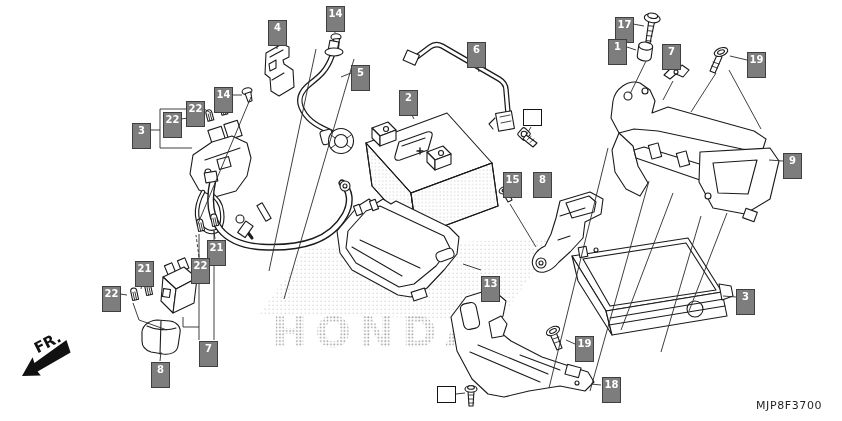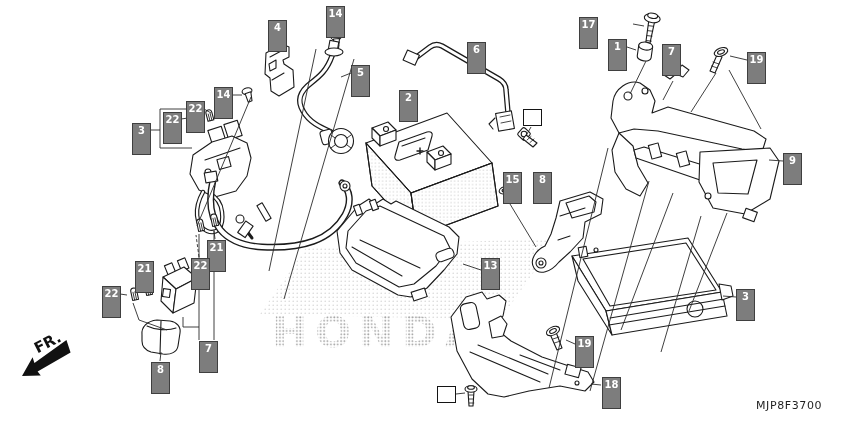--- a/index.html
+++ b/index.html
@@ -5,21 +5,21 @@
   :root{
     --label_bg:#7d7d7d; --label_border:#3f3f3f; --line:#1c1c1c; --background:#ffffff;
   }
   html,body{margin:0;padding:0;background:#e8e8e8;}
   .stage{
     position:relative;width:842px;height:421px;background:var(--background);
     overflow:hidden;font-family:"DejaVu Sans","Liberation Sans",sans-serif;
   }
   .stage svg{position:absolute;left:0;top:0;}
   .part-label{
-    position:absolute;width:19px;height:32px;box-sizing:border-box;
+    position:absolute;width:19px;height:26px;box-sizing:border-box;
     background:var(--label_bg);border:1px solid var(--label_border);
     color:#fff;font-size:10px;font-weight:bold;line-height:14px;text-align:center;
     user-select:none;
   }
   .blank-label{
     position:absolute;width:19px;height:17px;box-sizing:border-box;
     background:#fff;border:1.6px solid #141414;
   }
   .diagram-code{
     position:absolute;left:756px;top:399px;font-size:11px;color:#1f1f1f;
@@ -332,34 +332,34 @@
 
     <g transform="translate(22,376) rotate(-27)">
       <path d="M0,0 L18,-12 L17,-6 L56,-12 L54,1 L16,3 L17,8 Z" fill="#111" stroke="none"></path>
       <text x="24" y="-13" font-size="15" font-weight="bold" fill="#111">FR.</text>
     </g>
   </svg>
 
   <div class="part-label" style="left:268px;top:20px">4</div>
   <div class="part-label" style="left:326px;top:6px">14</div>
   <div class="part-label" style="left:467px;top:42px">6</div>
-  <div class="part-label" style="left:579px;top:17px">17</div>
+  <div class="part-label" style="left:615px;top:17px">17</div>
   <div class="part-label" style="left:608px;top:39px">1</div>
   <div class="part-label" style="left:662px;top:44px">7</div>
   <div class="part-label" style="left:747px;top:52px">19</div>
   <div class="part-label" style="left:351px;top:65px">5</div>
   <div class="part-label" style="left:399px;top:90px">2</div>
   <div class="part-label" style="left:214px;top:87px">14</div>
   <div class="part-label" style="left:186px;top:101px">22</div>
   <div class="part-label" style="left:163px;top:112px">22</div>
   <div class="part-label" style="left:132px;top:123px">3</div>
   <div class="part-label" style="left:783px;top:153px">9</div>
   <div class="part-label" style="left:503px;top:172px">15</div>
   <div class="part-label" style="left:533px;top:172px">8</div>
-  <div class="part-label" style="left:481px;top:258px">13</div>
+  <div class="part-label" style="left:481px;top:276px">13</div>
   <div class="part-label" style="left:736px;top:289px">3</div>
   <div class="part-label" style="left:207px;top:240px">21</div>
   <div class="part-label" style="left:191px;top:258px">22</div>
   <div class="part-label" style="left:135px;top:261px">21</div>
   <div class="part-label" style="left:102px;top:286px">22</div>
   <div class="part-label" style="left:199px;top:341px">7</div>
   <div class="part-label" style="left:151px;top:362px">8</div>
   <div class="part-label" style="left:575px;top:336px">19</div>
   <div class="part-label" style="left:602px;top:377px">18</div>
 

